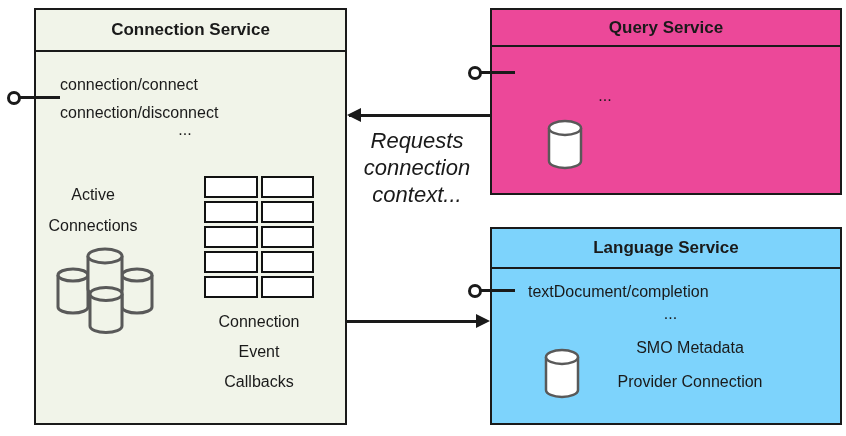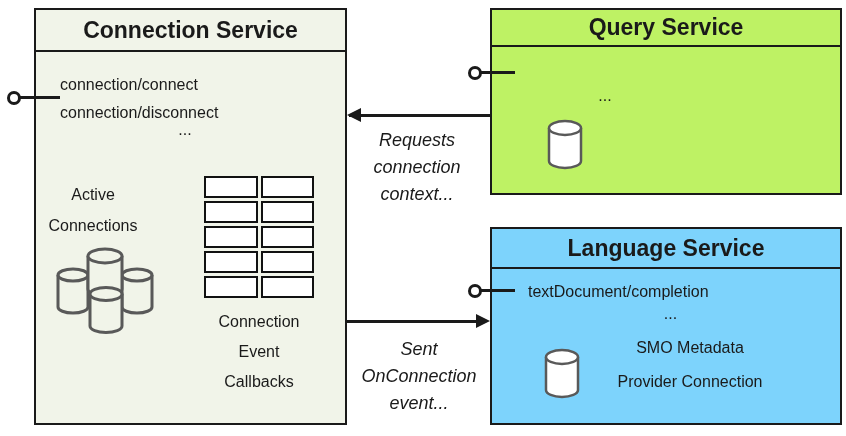--- a/index.html
+++ b/index.html
@@ -3,42 +3,42 @@
 <meta charset="utf-8">
 <style>
   html, body { margin: 0; padding: 0; background: #ffffff; }
   .stage {
     position: relative; width: 846px; height: 436px;
     font-family: "Liberation Sans", sans-serif;
     color: #1a1a1a; overflow: hidden; background: #ffffff;
   }
   .box { position: absolute; border: 2px solid #1a1a1a; box-sizing: border-box; }
   .box.conn { left: 34px; top: 8px; width: 313px; height: 417px; background: #f1f4e9; }
-  .box.query { left: 490px; top: 8px; width: 352px; height: 187px; background: #bef264; }
+  .box.query { left: 490px; top: 8px; width: 352px; height: 187px; background: #ec4899; }
   .box.lang  { left: 490px; top: 227px; width: 352px; height: 198px; background: #7dd3fc; }
   .box-header {
-    border-bottom: 2px solid #1a1a1a; font-weight: bold; font-size: 23px;
+    border-bottom: 2px solid #1a1a1a; font-weight: bold; font-size: 17px;
     text-align: center; display: flex; align-items: center; justify-content: center;
   }
   .conn .box-header { height: 40px; }
   .query .box-header { height: 35px; }
   .lang .box-header { height: 38px; }
   .txt { position: absolute; font-size: 16px; line-height: 28px; white-space: pre-line; }
   .methods-conn { left: 60px; top: 71px; }
   .ellipsis-conn { left: 60px; top: 116px; width: 250px; text-align: center; }
   .active-label { left: 28px; top: 179px; width: 130px; text-align: center; line-height: 31px; }
   .callbacks-label { left: 192px; top: 307px; width: 134px; text-align: center; line-height: 30px; }
   .method-query { left: 530px; top: 60px; }
   .ellipsis-query { left: 530px; top: 82px; width: 150px; text-align: center; }
   .cached-label { left: 592px; top: 131px; }
   .method-lang { left: 528px; top: 278px; }
   .ellipsis-lang { left: 528px; top: 300px; width: 285px; text-align: center; }
   .smo-label { left: 565px; top: 331px; width: 250px; text-align: center; line-height: 34px; }
   .arrow-label {
-    position: absolute; font-size: 18px; font-style: italic; font-weight: 500;
+    position: absolute; font-size: 22px; font-style: italic; font-weight: 500;
     line-height: 27px; text-align: center; white-space: pre-line;
   }
   .requests-label { left: 352px; top: 127px; width: 130px; }
   .sent-label { left: 350px; top: 336px; width: 138px; }
   .hline { position: absolute; height: 3px; background: #1a1a1a; }
   .line-lollipop-conn { left: 20px; top: 96px; width: 40px; }
   .line-lollipop-query { left: 480px; top: 71px; width: 35px; }
   .line-lollipop-lang { left: 480px; top: 289px; width: 35px; }
   .line-arrow-top { left: 349px; top: 114px; width: 141px; }
   .line-arrow-bottom { left: 347px; top: 320px; width: 133px; }
@@ -145,17 +145,14 @@
   <div class="lollipop lp-lang"></div>
 
   <div class="hline line-arrow-top"></div>
   <div class="arrowhead ah-left"></div>
   <div class="arrow-label requests-label">Requests
 connection
 context...</div>
 
   <div class="hline line-arrow-bottom"></div>
   <div class="arrowhead ah-right"></div>
-  <div class="arrow-label sent-label">Sent
-OnConnection
-event...</div>
 
 </div>
 
 </body></html>

